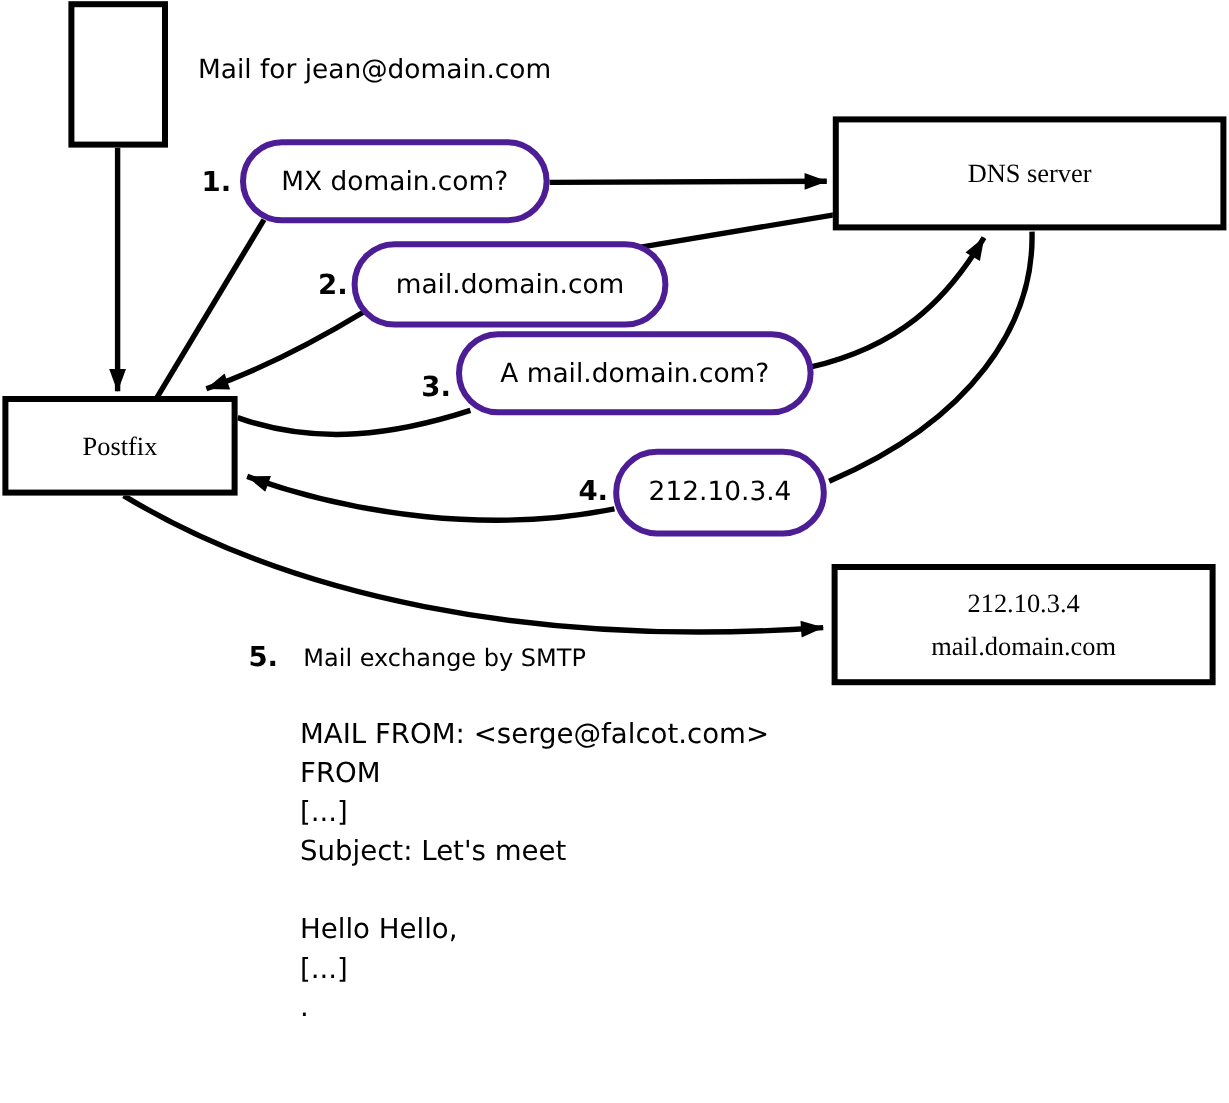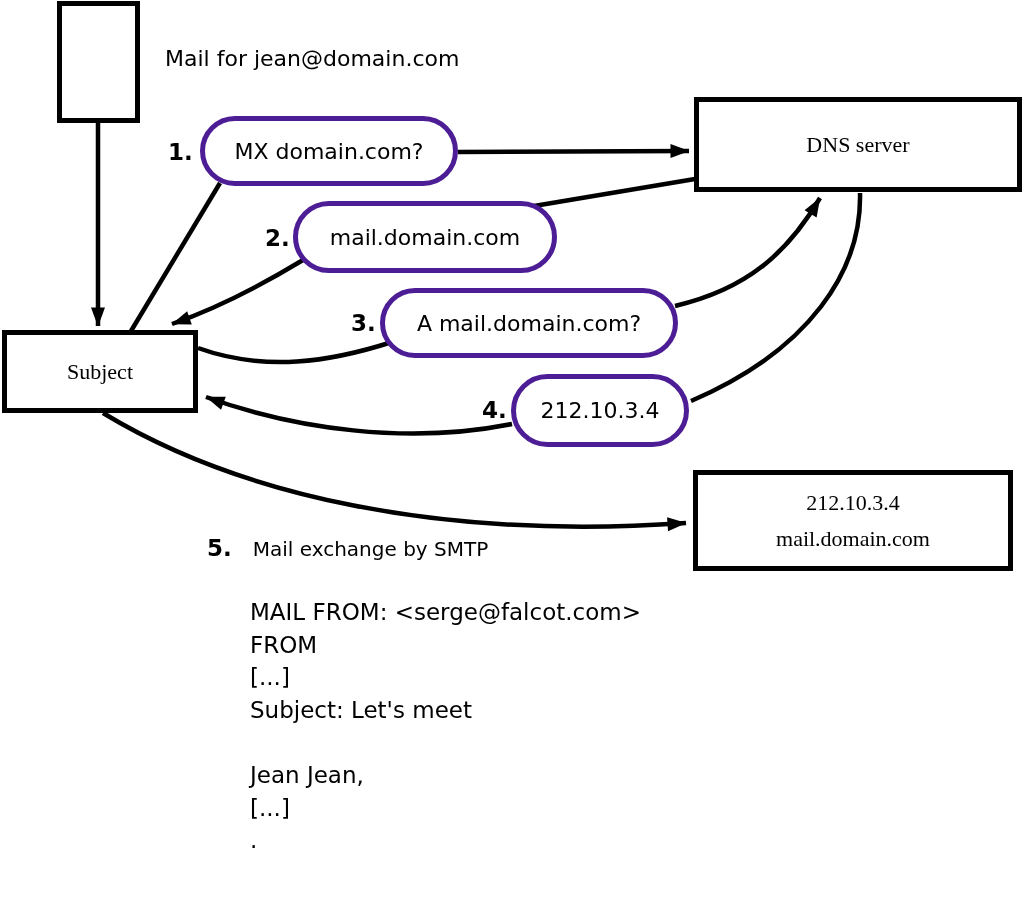--- a/index.html
+++ b/index.html
@@ -130,31 +130,31 @@
   <div class="pill" style="left:200px; top:116px; width:258px; height:70px;">
     <span>MX domain.com?</span>
   </div>
 
   <div class="step-num" style="left:265px; top:227px;">2.</div>
   <div class="pill" style="left:293px; top:201px; width:264px; height:72px;">
     <span>mail.domain.com</span>
   </div>
 
   <div class="step-num" style="left:351px; top:312px;">3.</div>
-  <div class="pill" style="left:380px; top:288px; width:298px; height:70px;">
+  <div class="pill" style="left:380px; top:276px; width:298px; height:70px;">
     <span>A mail.domain.com?</span>
   </div>
 
   <div class="step-num" style="left:482px; top:399px;">4.</div>
   <div class="pill" style="left:511px; top:374px; width:178px; height:73px;">
     <span>212.10.3.4</span>
   </div>
 
   <div class="box" style="left:2px; top:330px; width:196px; height:83px;">
-    <span>Subject</span>
+    <span>Postfix</span>
   </div>
 
   <div class="box" style="left:694px; top:97px; width:328px; height:95px;">
     <span>DNS server</span>
   </div>
 
   <div class="box mailserver-box" style="left:693px; top:470px; width:320px; height:101px;">
     <span>212.10.3.4</span>
     <span>mail.domain.com</span>
   </div>
@@ -163,18 +163,18 @@
     <span class="num">5.</span>
     <span class="lbl">Mail exchange by SMTP</span>
   </div>
 
   <div id="smtp-block">
     <div class="smtp-line">MAIL FROM: &lt;serge@falcot.com&gt;</div>
     <div class="smtp-line">FROM</div>
     <div class="smtp-line">[...]</div>
     <div class="smtp-line">Subject: Let's meet</div>
     <div class="smtp-line"></div>
-    <div class="smtp-line">Jean Jean,</div>
+    <div class="smtp-line">Hello Hello,</div>
     <div class="smtp-line">[...]</div>
     <div class="smtp-line">.</div>
   </div>
 
 </div>
 
 </body></html>

